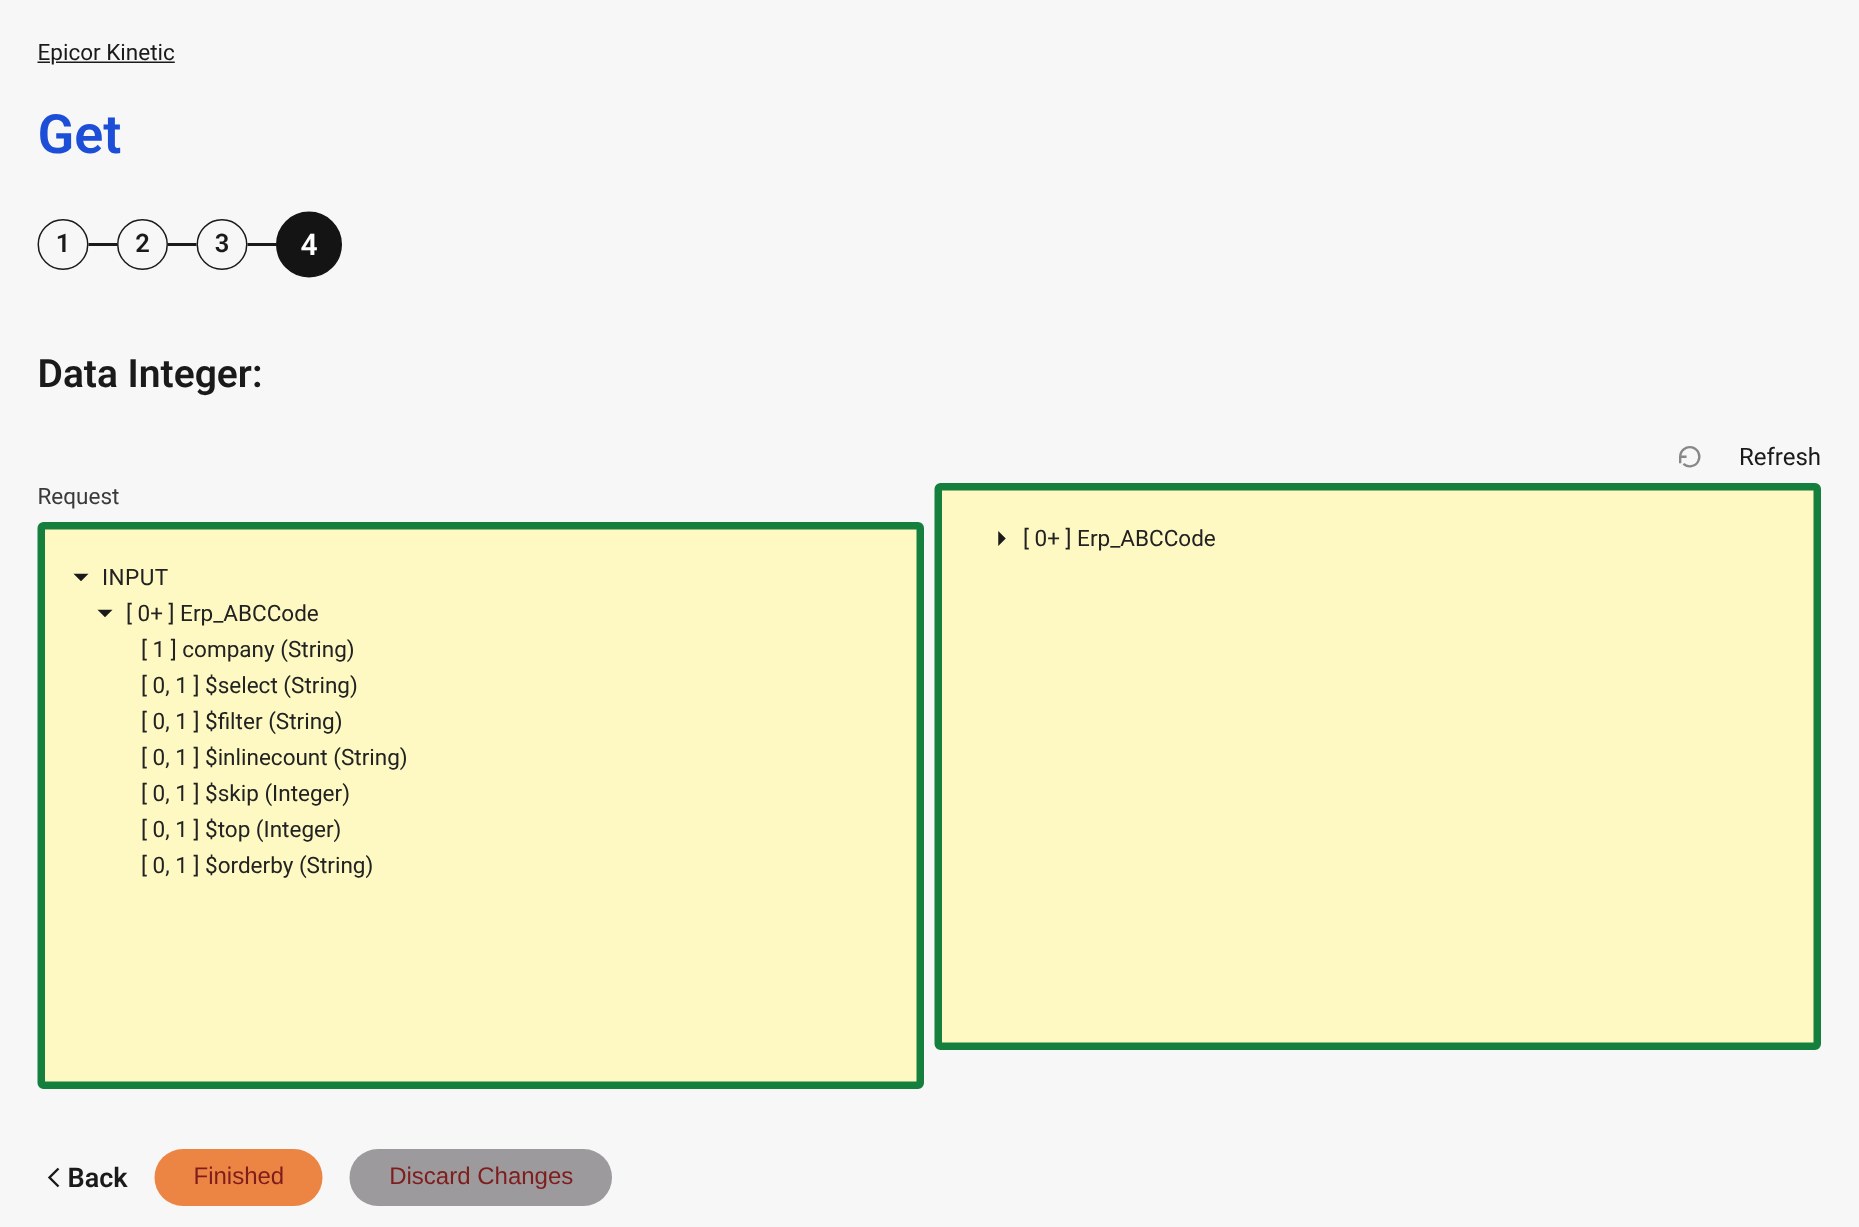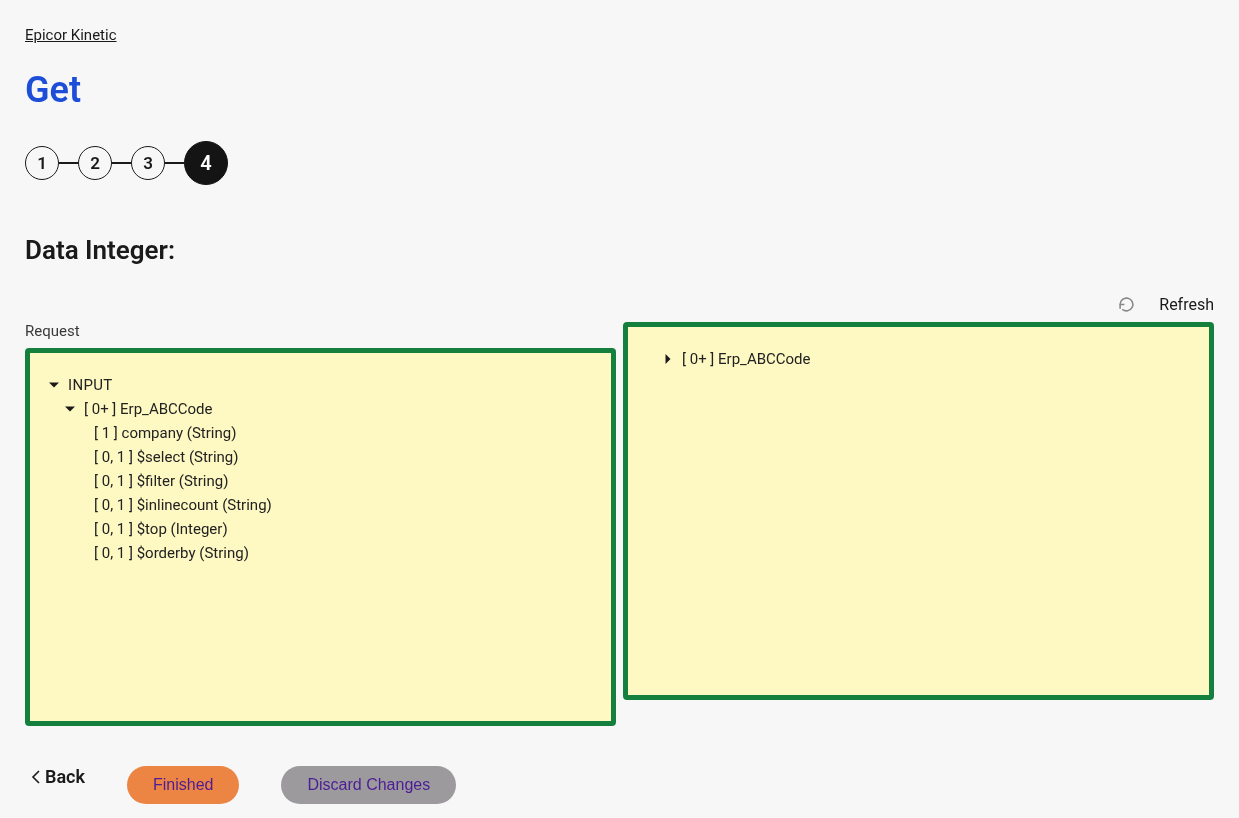--- a/index.html
+++ b/index.html
@@ -126,22 +126,22 @@
       flex-shrink: 0;
       fill: #1a1a1a;
     }
     .card-text { white-space: nowrap; }
     .cardinality { color: #222; }
     .field-name { font-weight: 400; }
     .field-type { color: #222; }
     .root-label { font-size: 15px; letter-spacing: 0.3px;}
     .footer-row {
       display: flex;
-      align-items: flex-start;
-      gap: 42px;
+      align-items: center;
+      gap: 18px;
       margin-top: 40px;
       padding-left: 6px;
     }
     .back-btn {
       display: flex;
       align-items: center;
       gap: 4px;
       font-size: 18px;
       font-weight: 600;
       color: #1a1a1a;
@@ -151,21 +151,21 @@
       width: 10px;
       height: 14px;
       fill: #1a1a1a;
     }
     .btn {
       border: none;
       border-radius: 999px;
       padding: 10px 26px;
       font-size: 16px;
       cursor: pointer;
-      color: #4c1d95;
+      color: #7f1d1d;
     }
     .btn-primary {
       background: #ec8544;
     }
     .btn-secondary {
       background: #9c9a9d;
     }
   </style>
 </head>
 <body>
@@ -254,20 +254,29 @@
       <div class="tree-row level-2">
         <span class="card-text">
           <span class="cardinality">[ 0, 1 ]</span>
           <span> </span>
           <span class="field-name">$inlinecount</span>
           <span> </span>
           <span class="field-type">(String)</span>
         </span>
       </div>
 
+      <div class="tree-row level-2">
+        <span class="card-text">
+          <span class="cardinality">[ 0, 1 ]</span>
+          <span> </span>
+          <span class="field-name">$skip</span>
+          <span> </span>
+          <span class="field-type">(Integer)</span>
+        </span>
+      </div>
 
       <div class="tree-row level-2">
         <span class="card-text">
           <span class="cardinality">[ 0, 1 ]</span>
           <span> </span>
           <span class="field-name">$top</span>
           <span> </span>
           <span class="field-type">(Integer)</span>
         </span>
       </div>

